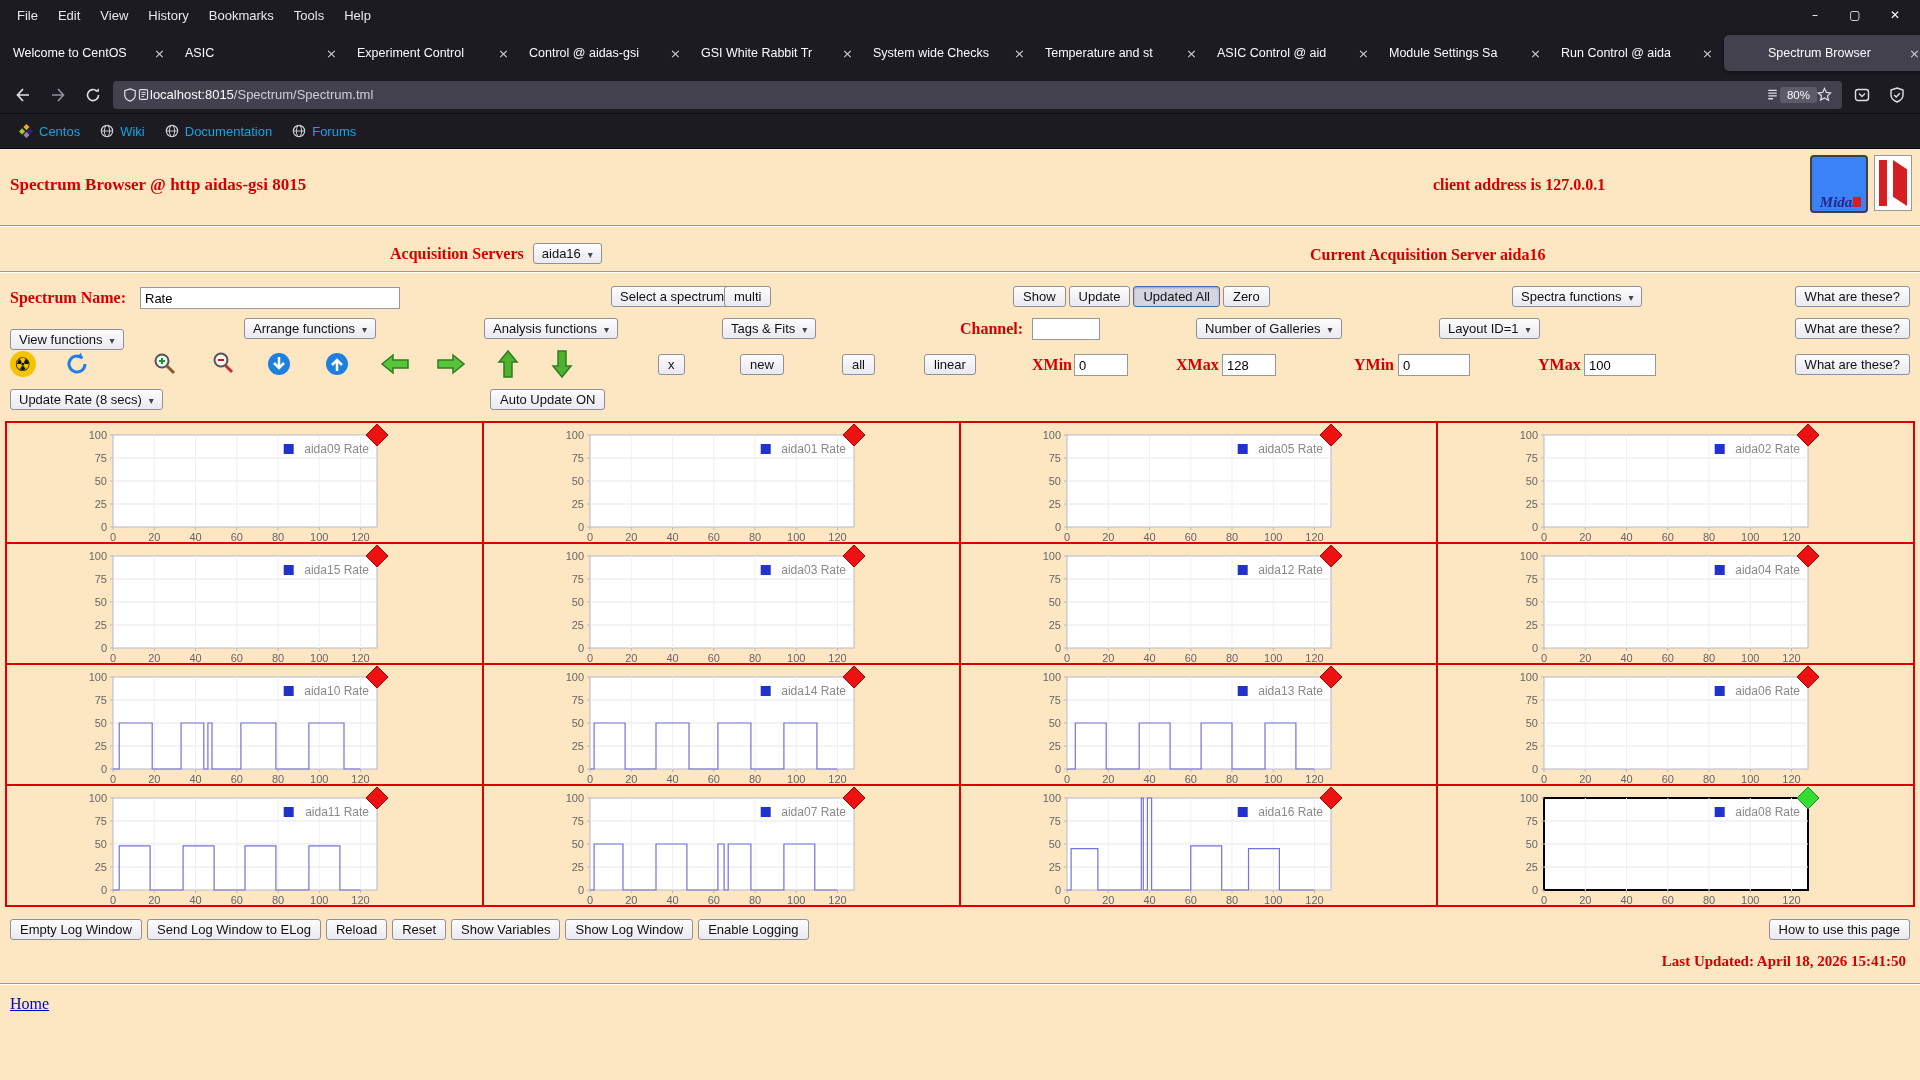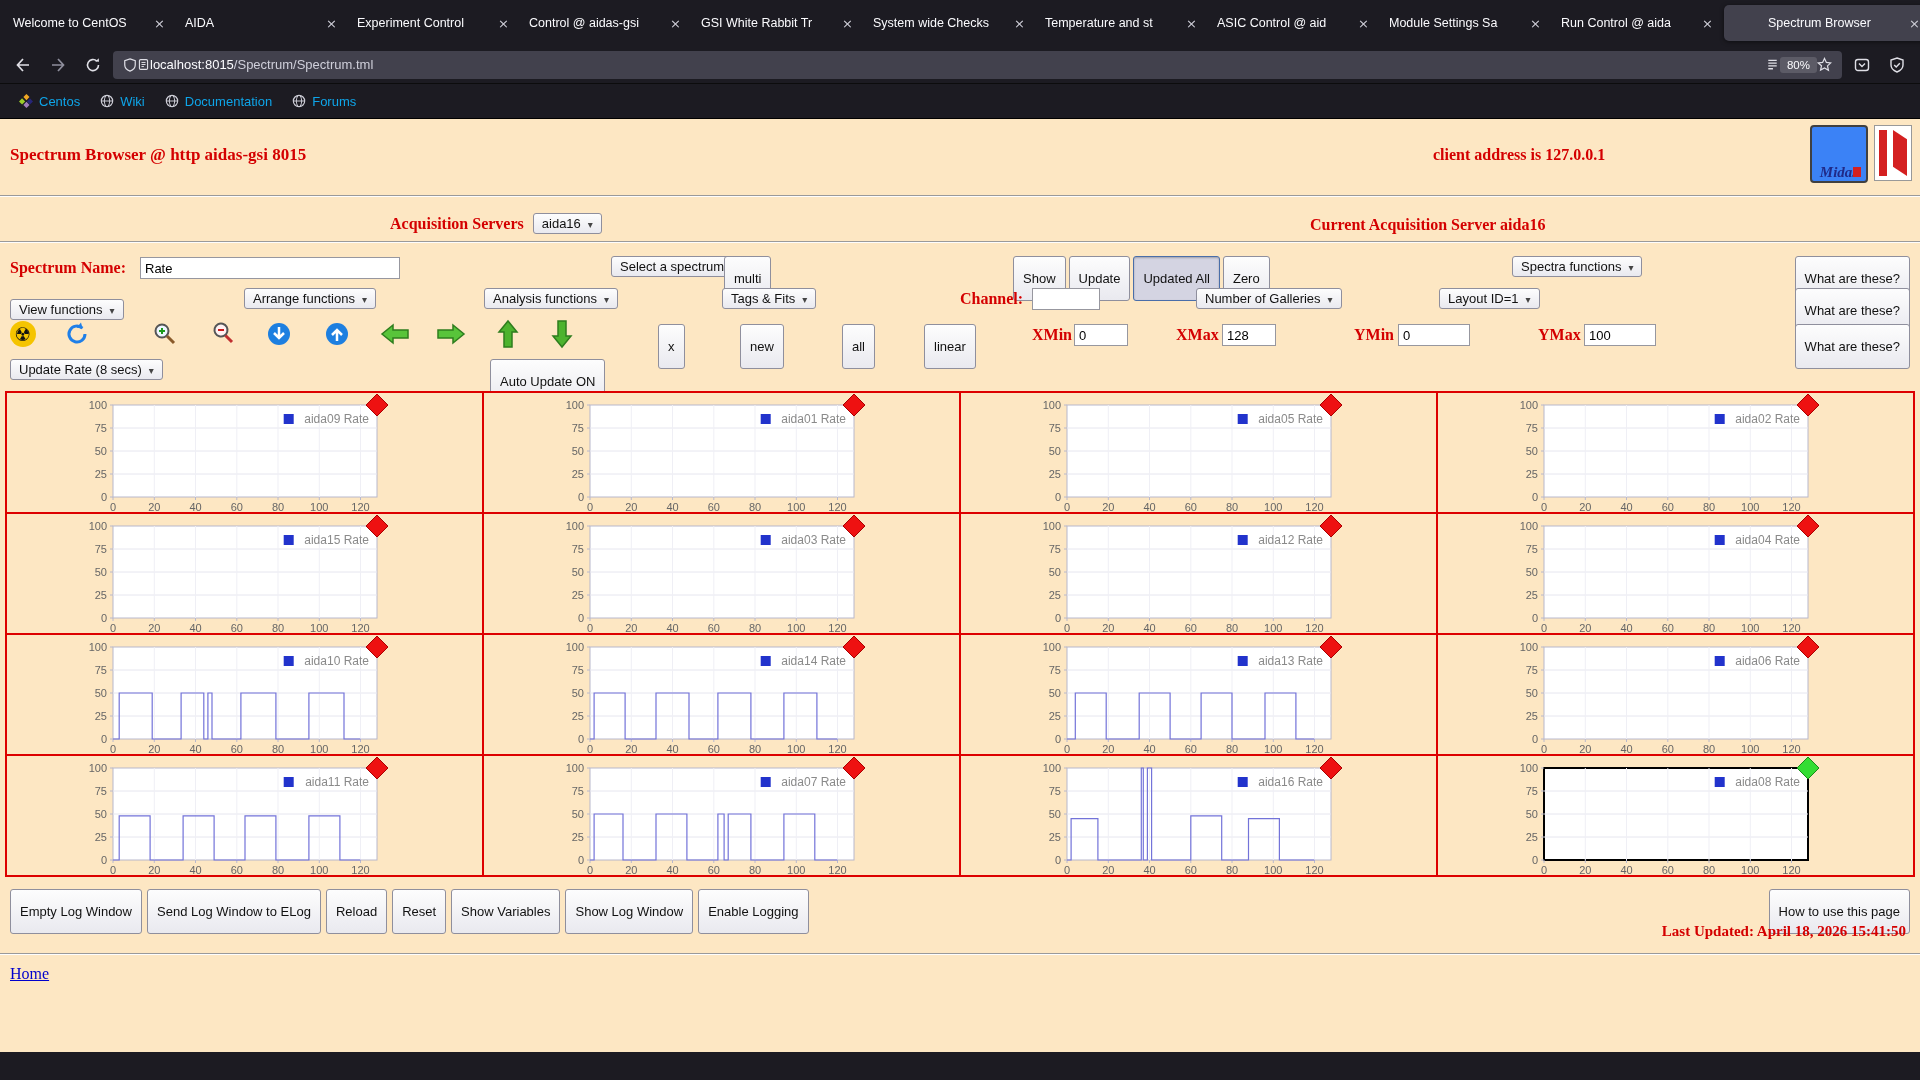--- a/index.html
+++ b/index.html
@@ -22,21 +22,21 @@
   .url-text{flex:1;white-space:nowrap;overflow:hidden;}
   .url-path{color:#cfcfda;}
   .zoom-badge{background:#5c5b66;border-radius:3px;padding:2px 7px;font-size:11.5px;color:#fbfbfe;}
   .bookmarksbar{height:34px;background:#1c1b22;display:flex;align-items:center;gap:2px;padding:0 10px;color:#0ea5e9;font-size:13px;border-bottom:1px solid #000;}
   .bm{display:flex;align-items:center;gap:6px;padding:4px 9px;border-radius:4px;}
   
   .page{position:relative;width:1920px;height:933px;background:#fde7c3;overflow:hidden;}
   .abs{position:absolute;}
   .red{color:#d40000;font-weight:bold;font-family:"Liberation Serif",serif;font-size:16px;}
   .hr{position:absolute;left:0;right:0;height:0;border-top:1px solid #9a9a9a;border-bottom:1px solid #fdfdfd;}
-  .btn{display:inline-block;background:linear-gradient(#fdfdfd,#e9e9ef);border:1px solid #8f8f9d;border-radius:3px;padding:14px 9px;font:13px "Liberation Sans",sans-serif;color:#111;white-space:nowrap;}
+  .btn{display:inline-block;background:linear-gradient(#fdfdfd,#e9e9ef);border:1px solid #8f8f9d;border-radius:3px;padding:2px 9px;font:13px "Liberation Sans",sans-serif;color:#111;white-space:nowrap;}
   .btn.pressed{background:#d4d4e2;border:1px solid #4a6ea9;box-shadow:inset 0 1px 2px rgba(0,0,0,.25);}
   .sel{display:inline-block;background:linear-gradient(#fdfdfd,#e9e9ef);border:1px solid #8f8f9d;border-radius:3px;padding:2px 8px;font:13px "Liberation Sans",sans-serif;color:#111;white-space:nowrap;}
   .sel::after{content:"▾";font-family:"DejaVu Sans",sans-serif;font-size:10px;margin-left:7px;color:#444;}
   .inp{background:#fff;border:1px solid #97979f;padding:1px 4px;font:13px "Liberation Sans",sans-serif;height:18px;box-sizing:content-box;}
   .row-group{display:flex;gap:3px;align-items:center;}
   .icon-radiation{display:inline-flex;width:26px;height:26px;border-radius:50%;background:#f5c400;color:#111;align-items:center;justify-content:center;font-size:19px;font-family:"DejaVu Sans",sans-serif;}
   .charts-grid{position:absolute;left:5px;right:5px;top:272px;display:grid;grid-template-columns:repeat(4,1fr);grid-auto-rows:121px;border:1px solid #dd0000;background:#fde7c3;}
   .cell{border:1px solid #dd0000;position:relative;overflow:hidden;}
   .cell svg{display:block;}
   .footer-btns{position:absolute;left:10px;top:770px;display:flex;gap:5px;}
@@ -46,28 +46,44 @@
   .logo-midas i{position:absolute;right:5px;bottom:4px;width:8px;height:10px;background:#d42020;}
   .logo-facility{width:36px;height:54px;background:#fff;border:1px solid #999;margin-left:6px;position:relative;overflow:hidden;}
   .logo-facility::before{content:"";position:absolute;left:4px;top:4px;width:8px;height:46px;background:#d42020;}
   .logo-facility::after{content:"";position:absolute;right:4px;top:4px;width:14px;height:46px;background:#d42020;clip-path:polygon(0 0,100% 20%,100% 100%,0 80%);}
 </style>
 </head>
 <body>
 
 <div>
 
+  <div class="menubar">
+    <div class="menu-items" id="menu-items">
+        <span>File</span>
+        <span>Edit</span>
+        <span>View</span>
+        <span>History</span>
+        <span>Bookmarks</span>
+        <span>Tools</span>
+        <span>Help</span>
+      </div>
+    <div class="win-controls glyph">
+      <span>–</span>
+      <span>▢</span>
+      <span>✕</span>
+    </div>
+  </div>
 
   <div class="tabbar" id="tabbar">
       <div class="tab">
         <span class="tab-title">Welcome to CentOS</span>
         <span class="tab-close glyph">×</span>
       </div>
       <div class="tab">
-        <span class="tab-title">AIDA</span>
+        <span class="tab-title">ASIC</span>
         <span class="tab-close glyph">×</span>
       </div>
       <div class="tab">
         <span class="tab-title">Experiment Control</span>
         <span class="tab-close glyph">×</span>
       </div>
       <div class="tab">
         <span class="tab-title">Control @ aidas-gsi</span>
         <span class="tab-close glyph">×</span>
       </div>

